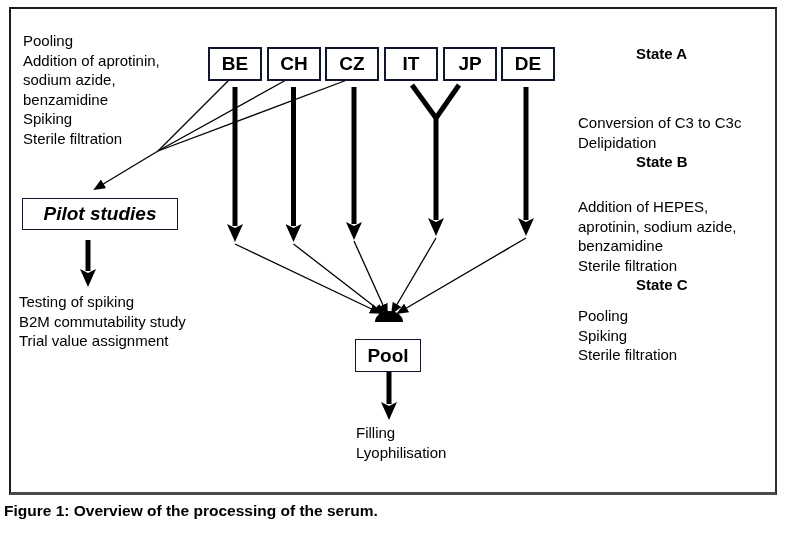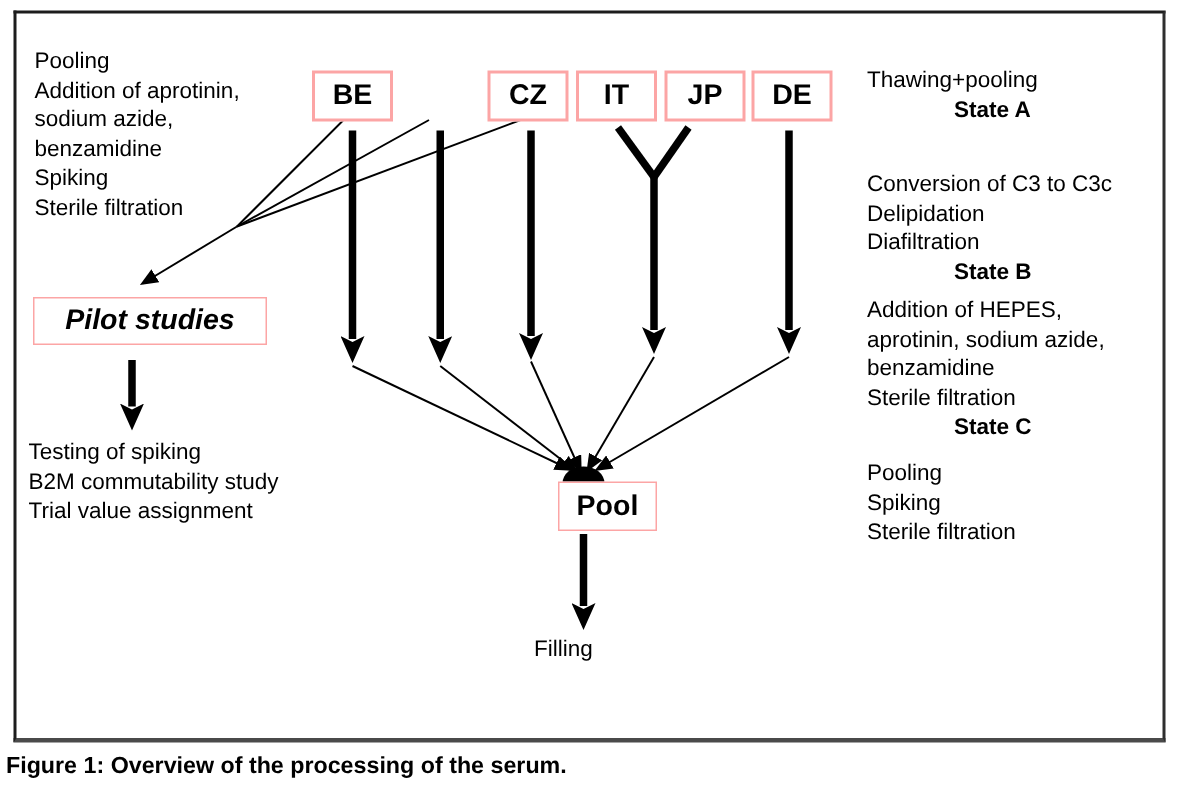--- a/index.html
+++ b/index.html
@@ -9,27 +9,27 @@
   }
   #frame{
     position:absolute;left:9px;top:7px;width:764px;height:483px;
     border:2px solid #1c1c1c;border-bottom:3px solid #4a4a4a;border-right-color:#2e2e2e;
     background:#fff;
   }
   #arrows{position:absolute;left:0;top:0;width:787px;height:533px;pointer-events:none;}
   .txt{position:absolute;font-size:15px;line-height:19.5px;white-space:nowrap;}
   .txt .state{font-weight:bold;padding-left:58px;}
   .box{
-    position:absolute;background:#fff;border:2px solid #fca5a5;
+    position:absolute;background:#fff;border:2px solid #0f172a;
     display:flex;align-items:center;justify-content:center;
     font-weight:bold;font-size:19px;
   }
   .cbox{width:50px;height:30px;top:47px;}
   #pilot-box{left:22px;top:198px;width:154px;height:30px;border-width:1.5px;font-style:italic;}
-  #pool-box{left:355px;top:321px;width:64px;height:31px;border-width:1.5px;margin-left:17px;}
+  #pool-box{left:355px;top:339px;width:64px;height:31px;border-width:1.5px;}
   #caption{
     position:absolute;left:4px;top:502px;font-weight:bold;font-size:15.5px;white-space:nowrap;
   }
 </style>
 </head>
 <body>
 
 <div id="stage">
 
   <div id="frame"></div>
@@ -71,20 +71,23 @@
     <path d="M375,322 A14,11 0 0 1 403,322 Z" fill="#000"></path>
 
     <line x1="88" y1="240" x2="88" y2="271" stroke="#000" stroke-width="5" marker-end="url(#mThick)"></line>
 
     <line x1="389" y1="356" x2="389" y2="404" stroke="#000" stroke-width="5" marker-end="url(#mThick)"></line>
   </svg>
 
   <div class="box cbox" style="left:208px">
       <span>BE</span>
     </div>
+  <div class="box cbox" style="left:267px">
+      <span>CH</span>
+    </div>
   <div class="box cbox" style="left:325px">
       <span>CZ</span>
     </div>
   <div class="box cbox" style="left:443px">
       <span>JP</span>
     </div>
   <div class="box cbox" style="left:384px">
       <span>IT</span>
     </div>
   <div class="box cbox" style="left:501px">
@@ -107,44 +110,43 @@
     <div>Sterile filtration</div>
   </div>
 
   <div class="txt" style="left:19px;top:292px">
     <div>Testing of spiking</div>
     <div>B2M commutability study</div>
     <div>Trial value assignment</div>
   </div>
 
   <div class="txt" style="left:578px;top:44px">
-    <div>Thawing+pooling</div>
     <div class="state">State A</div>
   </div>
 
   <div class="txt" style="left:578px;top:113px">
     <div>Conversion of C3 to C3c</div>
     <div>Delipidation</div>
-    <div>Diafiltration</div>
     <div class="state">State B</div>
   </div>
 
   <div class="txt" style="left:578px;top:197px">
     <div>Addition of HEPES,</div>
     <div>aprotinin, sodium azide,</div>
     <div>benzamidine</div>
     <div>Sterile filtration</div>
     <div class="state">State C</div>
   </div>
 
   <div class="txt" style="left:578px;top:306px">
     <div>Pooling</div>
     <div>Spiking</div>
     <div>Sterile filtration</div>
   </div>
 
   <div class="txt" style="left:356px;top:423px">
     <div>Filling</div>
+    <div>Lyophilisation</div>
   </div>
 
   <div id="caption">Figure 1: Overview of the processing of the serum.</div>
 
 </div>
 
 </body></html>

